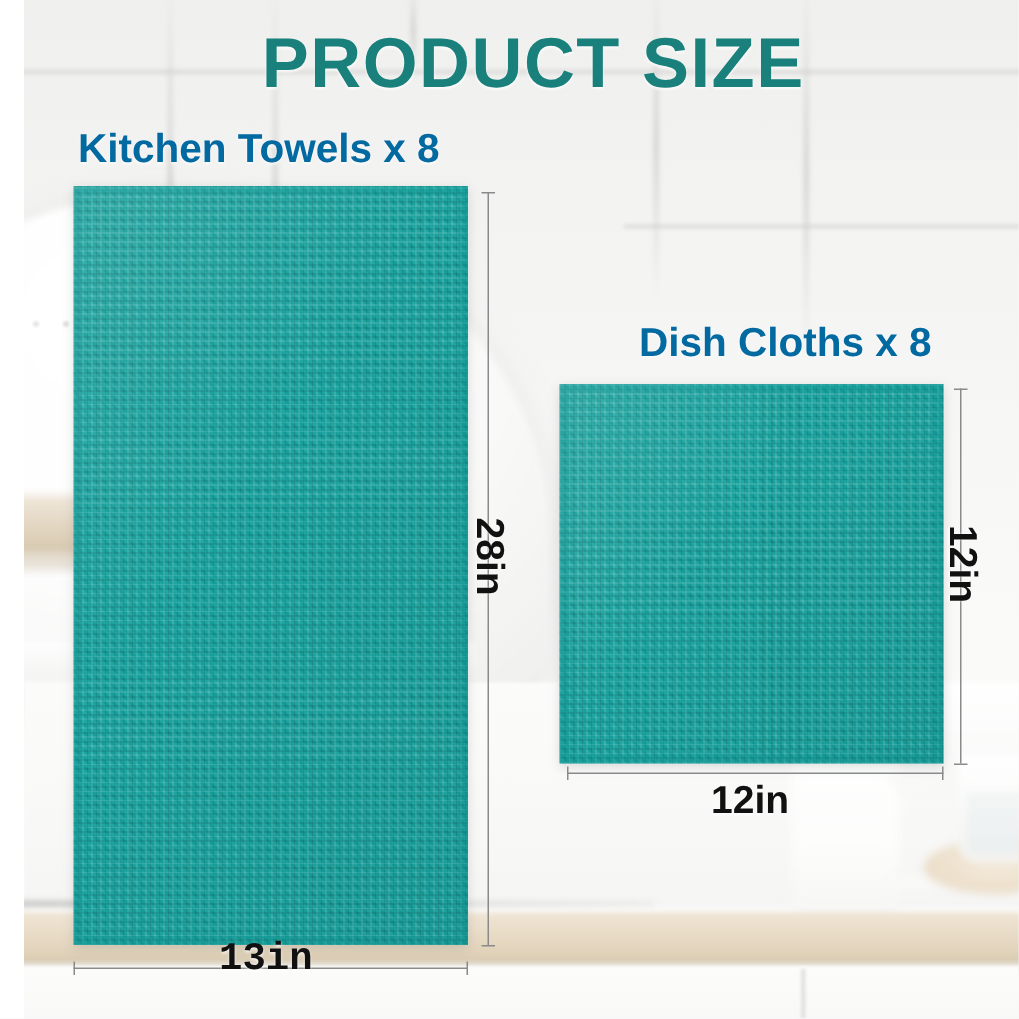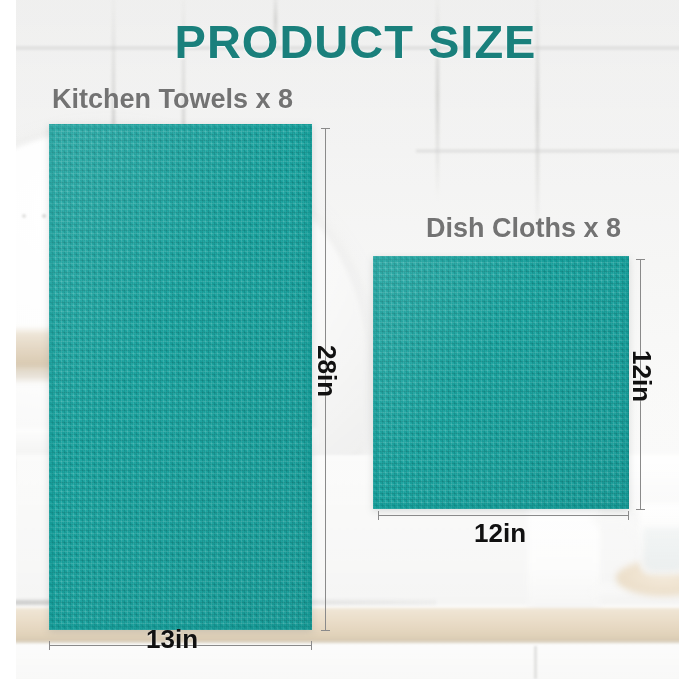--- a/index.html
+++ b/index.html
@@ -182,21 +182,21 @@
     color: #1a807c;
     text-shadow: 0 1px 2px rgba(255,255,255,.85);
     white-space: nowrap;
   }
 
   
   .prod-label {
     position: absolute;
     font-size: 27px;
     font-weight: bold;
-    color: #737373;
+    color: #0369a1;
     white-space: nowrap;
     text-shadow: 0 1px 2px rgba(255,255,255,.7);
     text-align: right;
   }
   .label-towel { left: 36px;  top: 84px; }
   .label-cloth { left: 410px; top: 213px; }
 
   
   .fabric {
     position: absolute;
@@ -309,21 +309,21 @@
   <div class="fabric fabric-towel"></div>
 
   <div class="dim-line-v" style="left:309px; top:128px; height:502px;"></div>
   <div class="dim-cap-h" style="left:305px; top:128px;"></div>
   <div class="dim-cap-h" style="left:305px; top:630px;"></div>
   <div class="dim-text vert" style="left:326px; top:345px;">28in</div>
 
   <div class="dim-line-h" style="left:33px; top:645px; width:263px;"></div>
   <div class="dim-cap-v" style="left:33px; top:641px;"></div>
   <div class="dim-cap-v" style="left:295px; top:641px;"></div>
-  <div class="dim-text" style="left:130px; top:624px;">13in</div>
+  <div class="dim-text" style="left:130px; top:624px;font-family:Liberation Mono, monospace;">13in</div>
 
   <div class="prod-label label-cloth">Dish Cloths x 8</div>
 
   <div class="fabric fabric-cloth"></div>
 
   <div class="dim-line-v" style="left:624px; top:259px; height:250px;"></div>
   <div class="dim-cap-h" style="left:620px; top:259px;"></div>
   <div class="dim-cap-h" style="left:620px; top:509px;"></div>
   <div class="dim-text vert" style="left:641px; top:350px;">12in</div>
 

